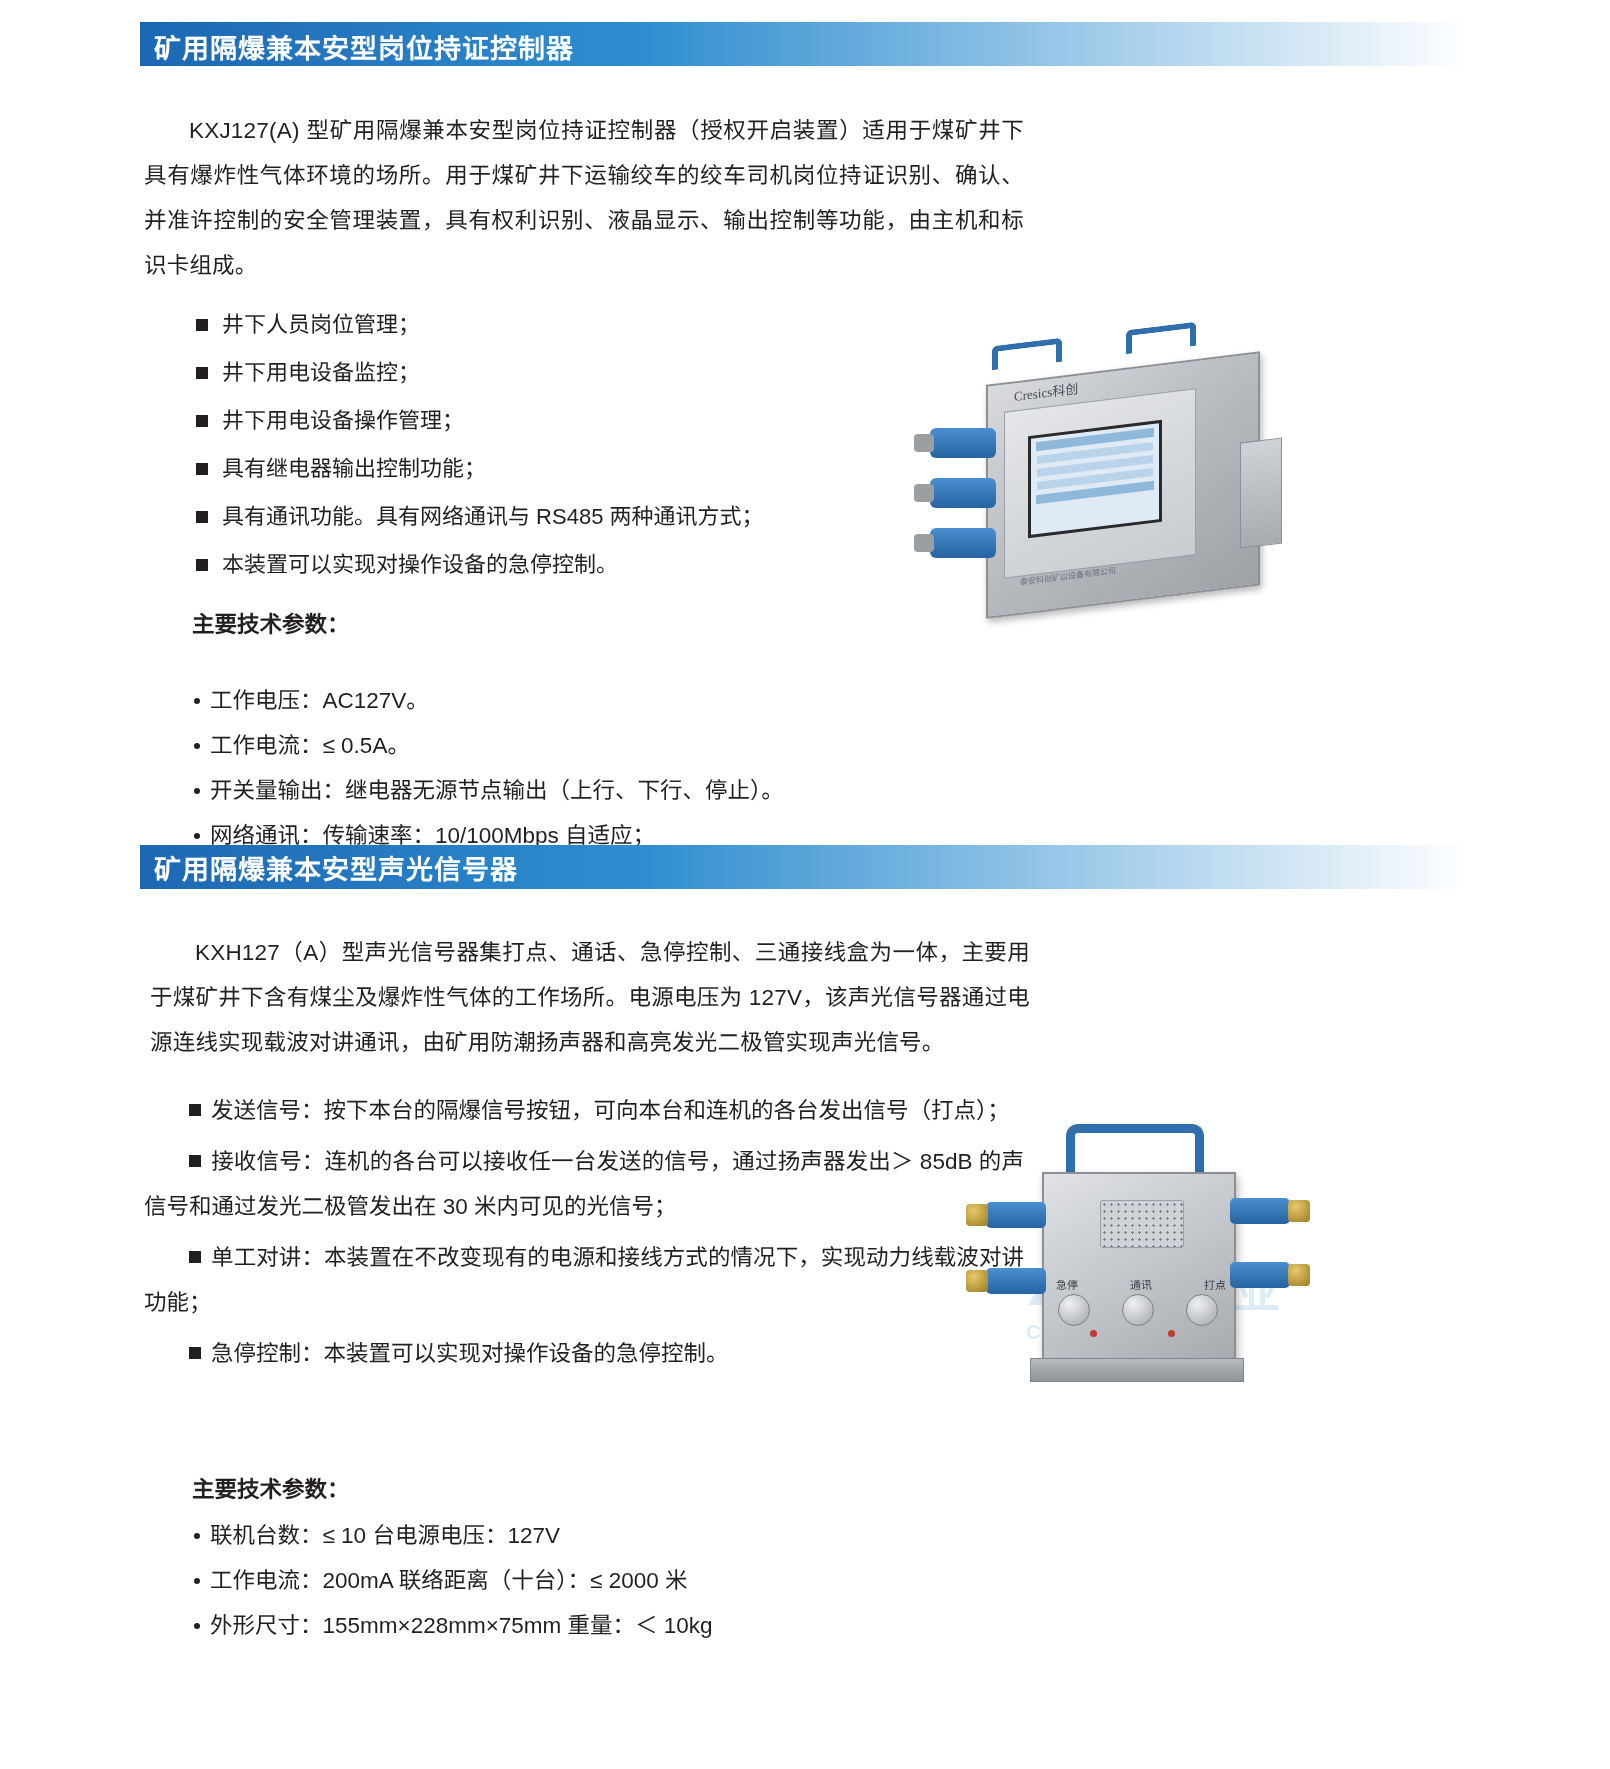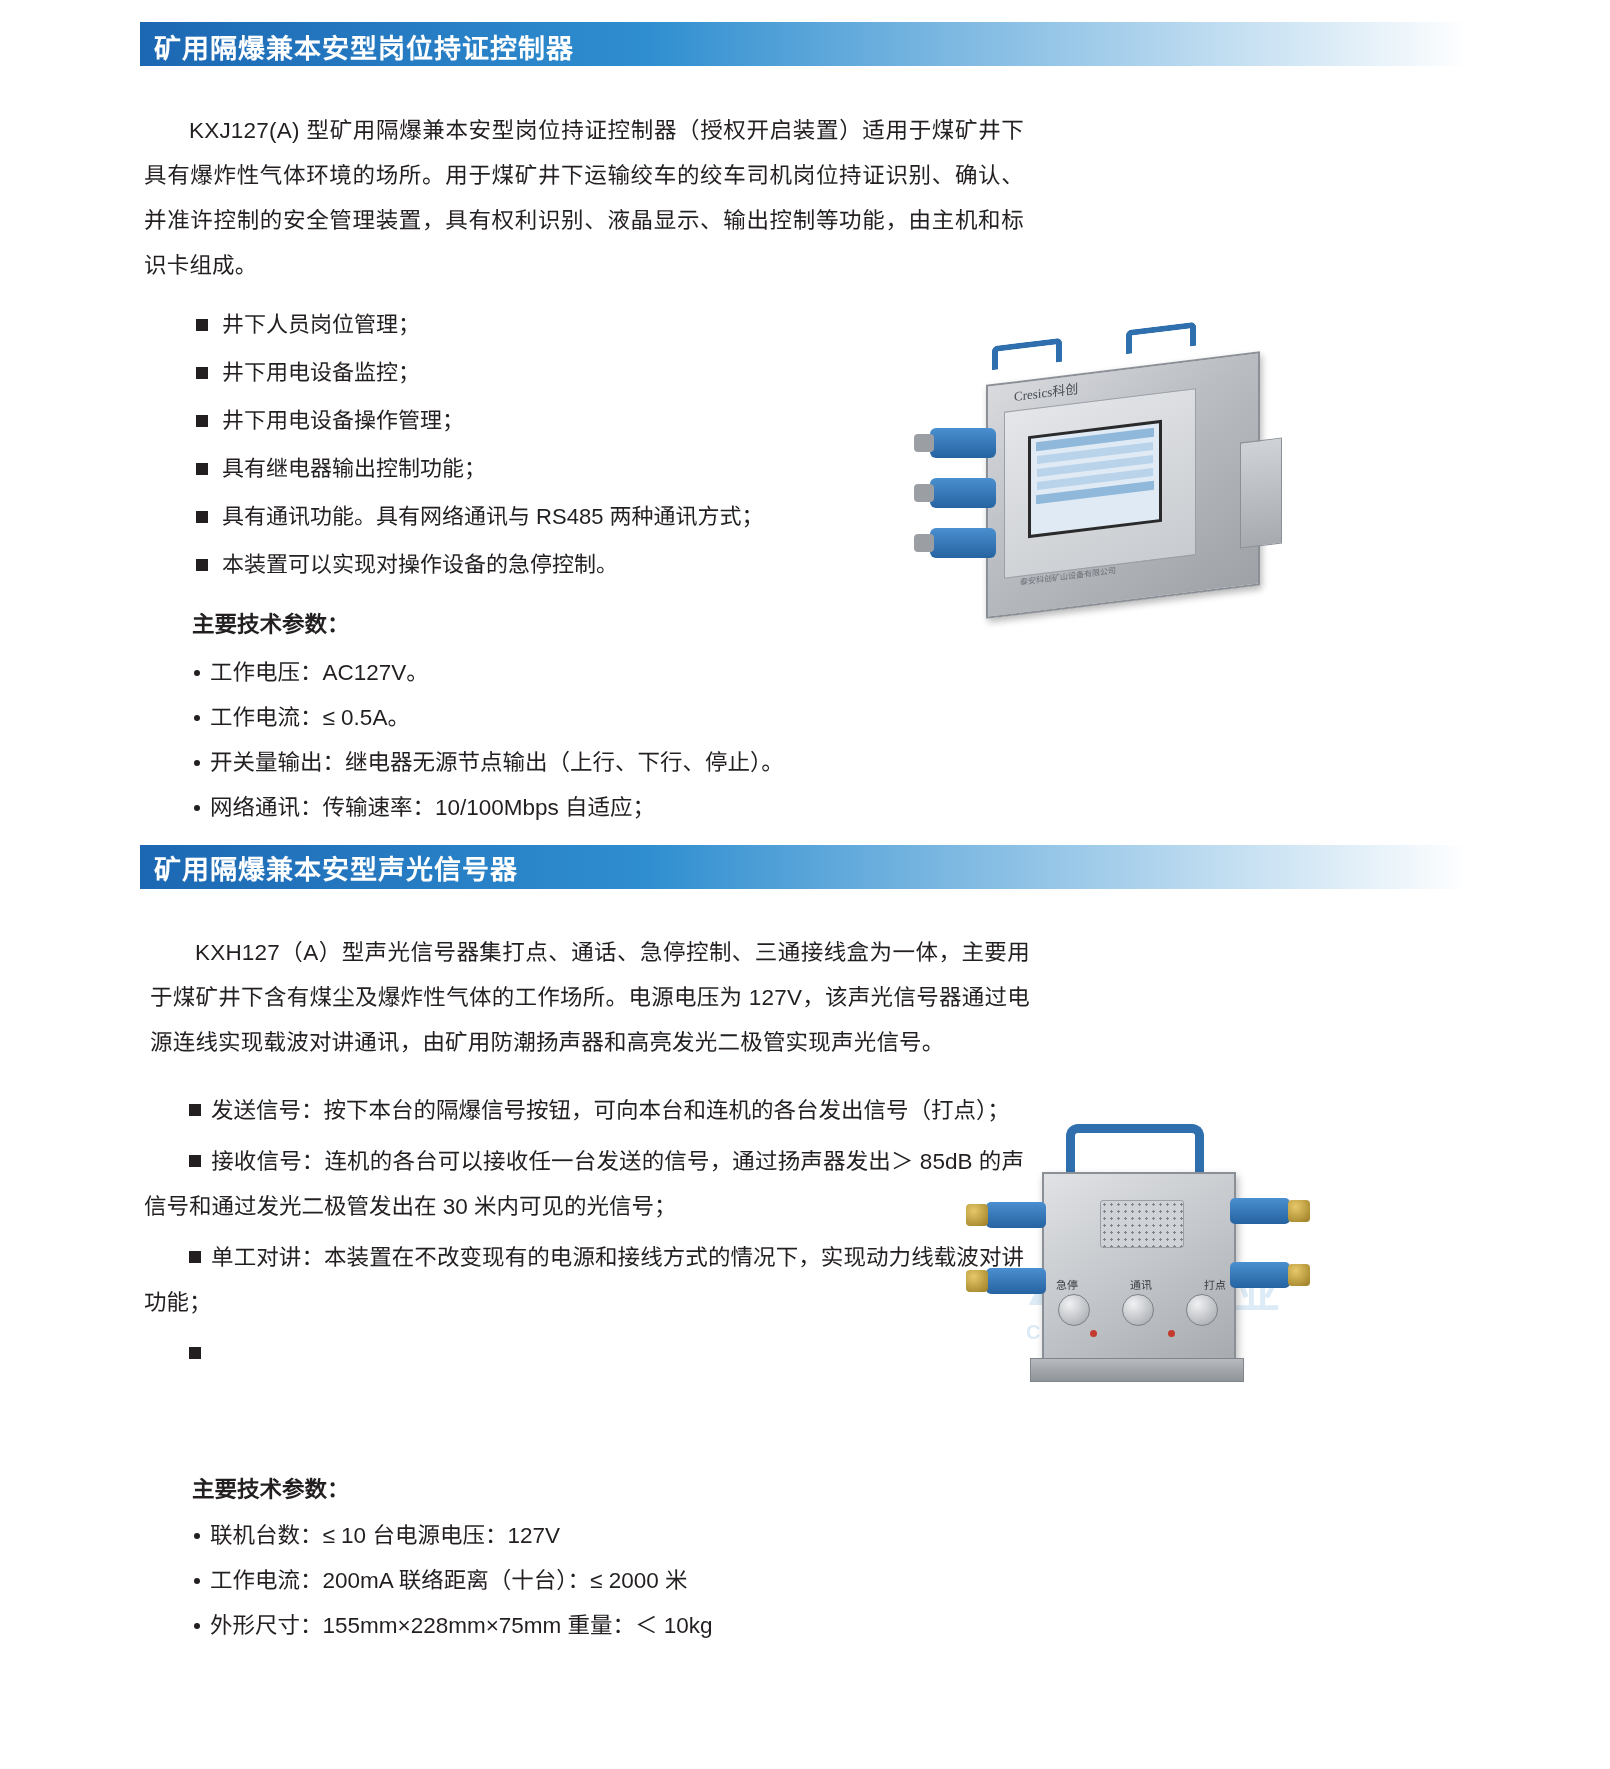--- a/index.html
+++ b/index.html
@@ -392,21 +392,21 @@
     <li><span class="sq"></span><span>井下人员岗位管理；</span></li>
     <li><span class="sq"></span><span>井下用电设备监控；</span></li>
     <li><span class="sq"></span><span>井下用电设备操作管理；</span></li>
     <li><span class="sq"></span><span>具有继电器输出控制功能；</span></li>
     <li><span class="sq"></span><span>具有通讯功能。具有网络通讯与 RS485 两种通讯方式；</span></li>
     <li><span class="sq"></span><span>本装置可以实现对操作设备的急停控制。</span></li>
   </ul>
 
   <div class="subhead" style="left:192px; top:605px;">主要技术参数：</div>
 
-  <ul class="spec-list" style="left:192px; top:650px; width:860px;">
+  <ul class="spec-list" style="left:192px; top:678px; width:860px;">
     <li><span class="dot"></span><span>工作电压：AC127V。</span></li>
     <li><span class="dot"></span><span>工作电流：≤ 0.5A。</span></li>
     <li><span class="dot"></span><span>开关量输出：继电器无源节点输出（上行、下行、停止）。</span></li>
     <li><span class="dot"></span><span>网络通讯：传输速率：10/100Mbps 自适应；</span></li>
   </ul>
 
   <div class="photo1">
     <div class="p1-handle h1"></div>
     <div class="p1-handle h2"></div>
     <div class="p1-body"></div>
@@ -431,21 +431,21 @@
   </div>
 
   <div class="intro" style="left:150px; top:930px; width:880px;">
     <p>KXH127（A）型声光信号器集打点、通话、急停控制、三通接线盒为一体，主要用于煤矿井下含有煤尘及爆炸性气体的工作场所。电源电压为 127V，该声光信号器通过电源连线实现载波对讲通讯，由矿用防潮扬声器和高亮发光二极管实现声光信号。</p>
   </div>
 
   <ul class="para-list" style="left:144px; top:1088px; width:880px;">
     <li><span class="sq"></span><span>发送信号：按下本台的隔爆信号按钮，可向本台和连机的各台发出信号（打点）；</span></li>
     <li style="margin-top:6px;"><span class="sq"></span><span>接收信号：连机的各台可以接收任一台发送的信号，通过扬声器发出＞ 85dB 的声信号和通过发光二极管发出在 30 米内可见的光信号；</span></li>
     <li style="margin-top:6px;"><span class="sq"></span><span>单工对讲：本装置在不改变现有的电源和接线方式的情况下，实现动力线载波对讲功能；</span></li>
-    <li style="margin-top:6px;"><span class="sq"></span></li>
+    <li style="margin-top:6px;"><span class="sq"></span><span>急停控制：本装置可以实现对操作设备的急停控制。</span></li>
   </ul>
 
   <div class="subhead" style="left:192px; top:1470px;">主要技术参数：</div>
 
   <ul class="spec-list" style="left:192px; top:1513px; width:860px;">
     <li><span class="dot"></span><span>联机台数：≤ 10 台电源电压：127V</span></li>
     <li><span class="dot"></span><span>工作电流：200mA 联络距离（十台）：≤ 2000 米</span></li>
     <li><span class="dot"></span><span>外形尺寸：155mm×228mm×75mm 重量：＜ 10kg</span></li>
   </ul>
 

